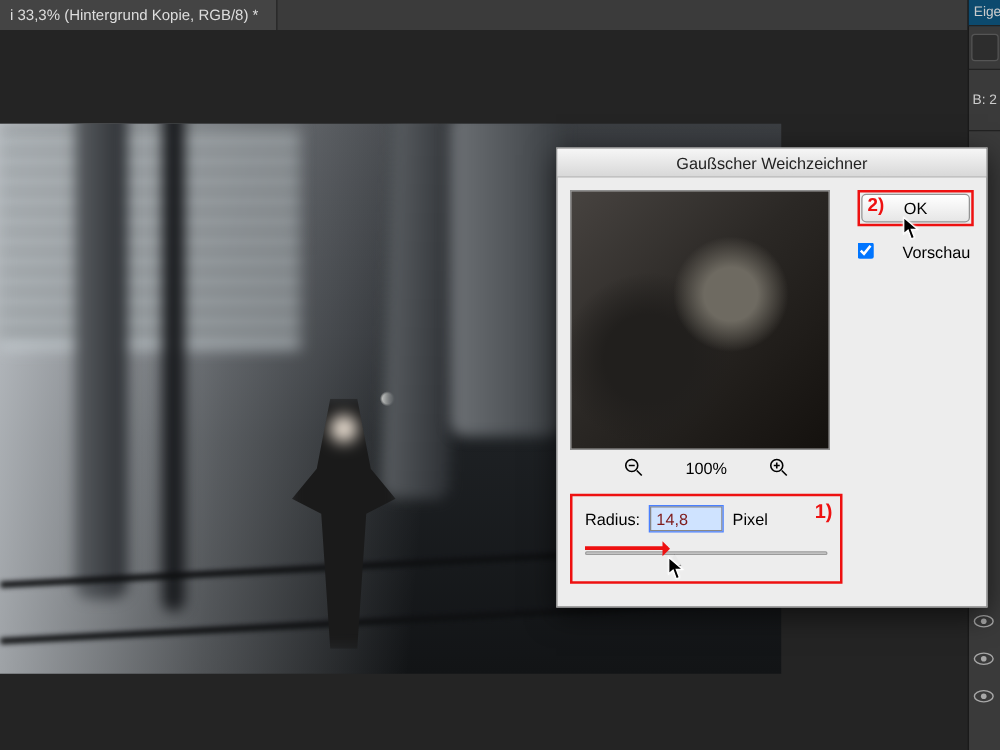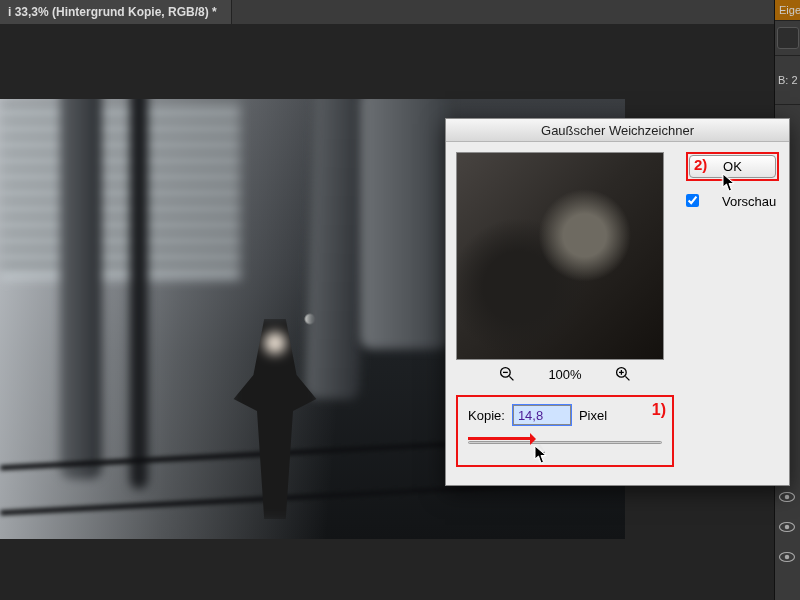--- a/index.html
+++ b/index.html
@@ -1,19 +1,19 @@
 <!DOCTYPE html>
 <html><head>
 <meta charset="utf-8">
 <style>
   *{box-sizing:border-box;margin:0;padding:0;font-family:"Lucida Grande",Tahoma,Arial,sans-serif;}
   body{width:800px;height:600px;overflow:hidden;background:#2b2b2b;position:relative;}
   
   .doc-tab-bar{background:#3b3b3b;height:24px;display:flex;align-items:center;color:#ddd;font-size:12px;}
-  .doc-tab{padding:0 14px 0 8px;height:24px;display:flex;align-items:center;background:#444;border-right:1px solid #222;font-weight:bold;}
+  .doc-tab{padding:0 14px 0 8px;height:24px;display:flex;align-items:center;background:#444;border-right:1px solid #222;}
   
   .workspace{position:absolute;top:24px;left:0;right:26px;bottom:0;background:#242424;}
   .canvas{position:absolute;top:75px;left:0;width:625px;height:440px;
           background:
            radial-gradient(circle at 310px 220px,#fcfcf6 0 4px,transparent 6px),
            linear-gradient(95deg,rgba(230,235,240,.75),rgba(200,205,210,.35) 30%,transparent 55%),
            linear-gradient(180deg,#3b3e42 0%,#2a2d31 38%,#1d2023 58%,#121416 100%);
           filter:blur(0.4px);
           overflow:hidden;}
   .pillar{position:absolute;background:linear-gradient(90deg,#595d61,#2c2f33);filter:blur(5px);border-radius:12px;}
@@ -27,21 +27,21 @@
            opacity:.65;}
   .figure{position:absolute;top:220px;left:230px;width:90px;height:200px;filter:blur(6px);
           background:radial-gradient(circle at 50% 12%,#e8ddd0 0 10px,transparent 12px),
                      linear-gradient(#1a1a1a,#1a1a1a);
           clip-path:polygon(38% 0,62% 0,74% 28%,96% 40%,70% 46%,62% 100%,38% 100%,30% 46%,4% 40%,26% 28%);}
   .rail{position:absolute;height:5px;background:#0e0f11;filter:blur(2px);}
   .r1{top:350px;left:0;width:625px;transform:rotate(-3deg);}
   .r2{top:395px;left:0;width:625px;transform:rotate(-3deg);}
   
   .right-strip{position:absolute;top:0;right:0;width:26px;height:600px;background:#3a3a3a;border-left:1px solid #111;color:#ccc;font-size:11px;}
-  .right-strip .hdr{background:#a16207;padding:4px 4px;border-bottom:1px solid #222;white-space:nowrap;overflow:hidden;}
+  .right-strip .hdr{background:#0c4a6e;padding:4px 4px;border-bottom:1px solid #222;white-space:nowrap;overflow:hidden;}
   .right-strip .icon-btn{width:22px;height:22px;margin:6px auto;background:#2d2d2d;border:1px solid #555;border-radius:3px;}
   .right-strip .info{padding:18px 3px;font-size:11px;white-space:nowrap;overflow:hidden;border-top:1px solid #222;}
   .eye-row{position:absolute;right:4px;width:18px;height:14px;}
   .eye-row svg{width:18px;height:14px;opacity:.75;}
   
   .dialog{position:absolute;top:118px;left:445px;width:345px;background:#ededed;border:1px solid #8a8a8a;
           box-shadow:0 6px 22px rgba(0,0,0,.6);}
   .titlebar{height:23px;background:linear-gradient(#f6f6f6,#d8d8d8);border-bottom:1px solid #b5b5b5;
             display:flex;align-items:center;justify-content:center;font-size:13px;color:#222;position:relative;}
   .dialog-body{display:flex;padding:10px 10px 18px 10px;gap:12px;}
@@ -51,21 +51,21 @@
               radial-gradient(circle at 30% 65%,#211f1d 0 18%,transparent 35%),
               linear-gradient(135deg,#474340 0%,#2b2825 45%,#14110e 100%);
               filter:blur(0.4px);}
   .zoom-row{display:flex;align-items:center;justify-content:center;gap:32px;margin-top:5px;font-size:13px;color:#000;}
   .mag{width:18px;height:18px;display:flex;align-items:center;justify-content:center;cursor:pointer;}
   .mag svg{width:16px;height:16px;stroke:#000;}
   .controls{margin-top:12px;border:2px solid #e11;padding:8px 10px 14px 10px;position:relative;}
   .controls .annot{position:absolute;right:6px;top:4px;color:#e11;font-size:16px;font-weight:bold;}
   .radius-row{display:flex;align-items:center;gap:8px;font-size:13px;color:#000;}
   .radius-row input[type=text]{width:58px;height:20px;border:1px solid #888;padding:0 4px;font-size:13px;
-                               background:#cfe3ff;outline:1px solid #4a80ff;color:#4c1d95;}
+                               background:#cfe3ff;outline:1px solid #4a80ff;color:#7f1d1d;}
   .slider-wrap{position:relative;margin-top:10px;height:16px;}
   .slider-track{position:absolute;top:6px;left:0;right:0;height:3px;background:#cfcfcf;border:1px solid #9b9b9b;border-radius:2px;}
   .slider-thumb{position:absolute;top:8px;width:11px;height:10px;background:#e8e8e8;border:1px solid #777;
                transform:translateX(-50%);clip-path:polygon(50% 0,100% 100%,0 100%);}
   .slider-arrow{position:absolute;top:2px;left:0;height:3px;background:#e11;}
   .slider-arrow::after{content:"";position:absolute;right:-8px;top:-4px;border:6px solid transparent;border-left-color:#e11;}
   .right-col{flex:1;display:flex;flex-direction:column;gap:9px;align-items:stretch;font-size:13px;}
   .btn{height:23px;border:1px solid #949494;border-radius:4px;background:linear-gradient(#fff,#e6e6e6);
        font-size:13px;color:#000;cursor:pointer;}
   .ok-wrap{border:2px solid #e11;padding:1px;position:relative;}
@@ -143,21 +143,21 @@
               <circle cx="8" cy="8" r="6"></circle>
               <line x1="5" y1="8" x2="11" y2="8"></line>
               <line x1="8" y1="5" x2="8" y2="11"></line>
               <line x1="13" y1="13" x2="18" y2="18"></line>
             </svg>
         </span>
       </div>
       <div class="controls">
         <span class="annot">1)</span>
         <div class="radius-row">
-          <span>Kopie:</span>
+          <span>Radius:</span>
           <input type="text" value="14,8" style="">
           <span>Pixel</span>
         </div>
         <div class="slider-wrap">
           <div class="slider-track"></div>
           <div class="slider-arrow" id="slider-arrow" style="width: 34%;"></div>
           <div class="slider-thumb" id="slider-thumb" style="left: 37%;"></div>
         </div>
       </div>
     </div>

